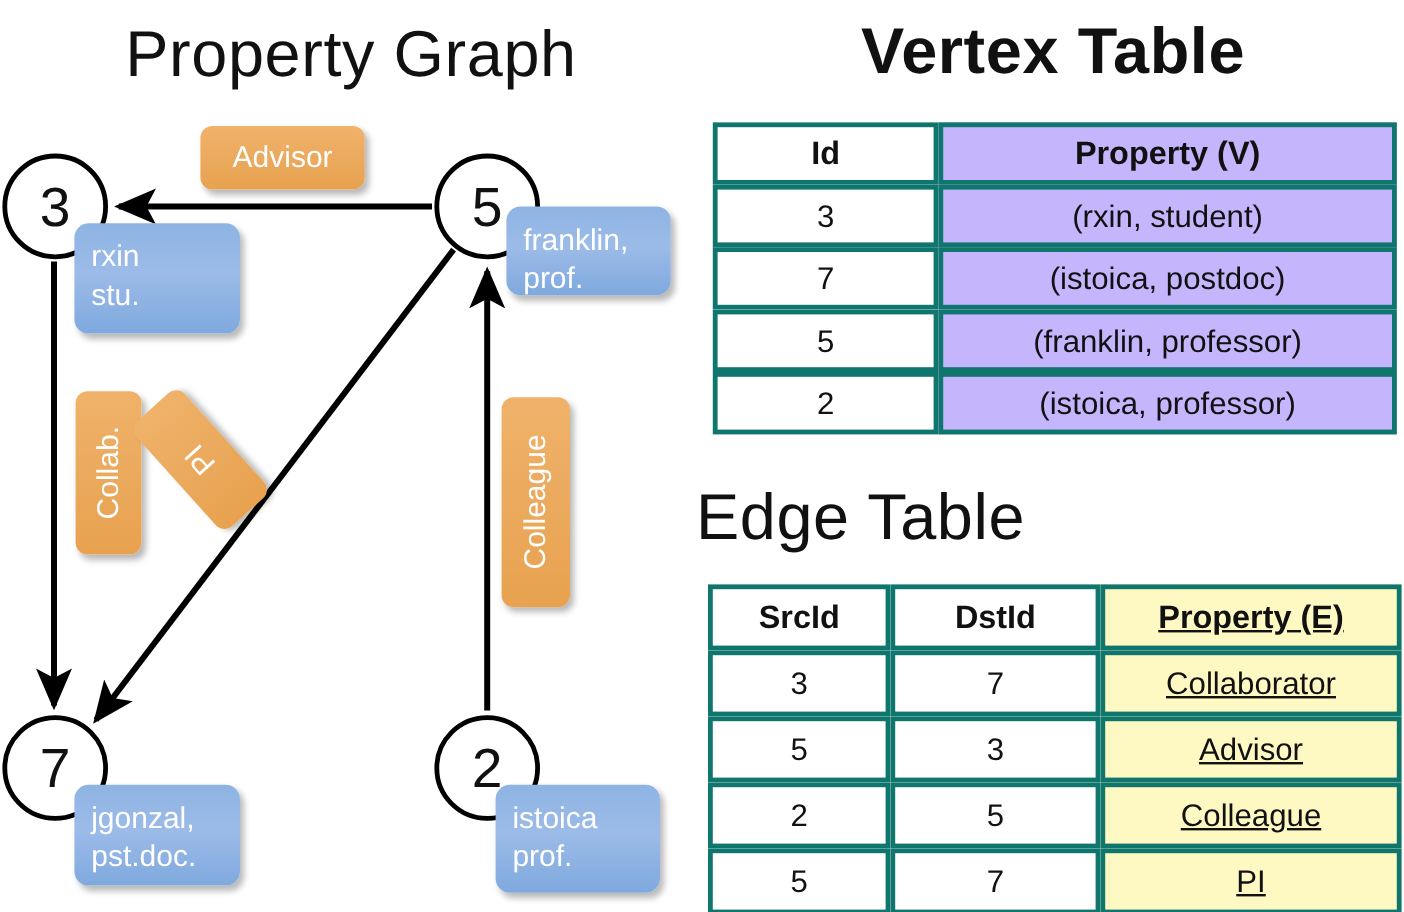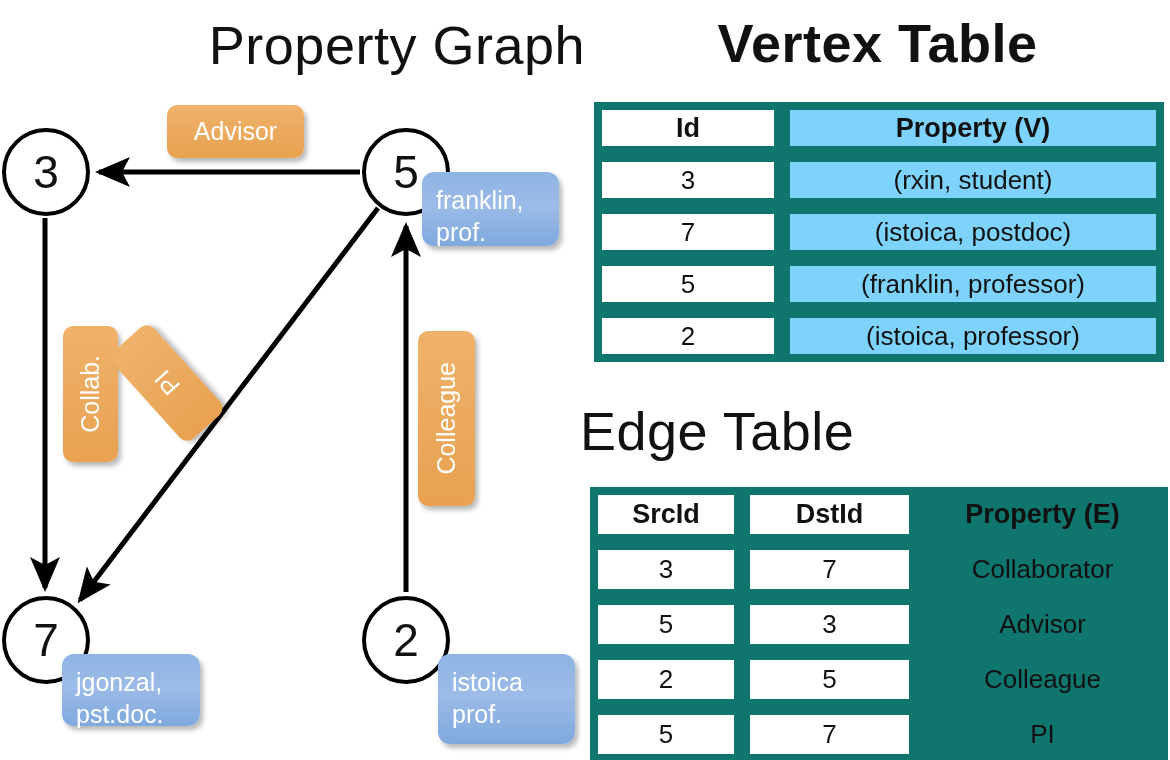--- a/index.html
+++ b/index.html
@@ -20,21 +20,21 @@
   .title {
     position: absolute;
     font-family: "Liberation Sans", sans-serif;
     font-weight: 300;
     font-size: 54px;
     line-height: 1;
     letter-spacing: 0.5px;
     color: #111;
     white-space: nowrap;
   }
-  #title-property-graph { left: 0; top: 18px; width: 585px; text-align: right; }
+  #title-property-graph { left: 0; top: 18px; width: 585px; text-align: center; }
   #title-vertex-table   { left: 585px; top: 16px; width: 585px; text-align: center; font-weight: bold; }
   #title-edge-table     { left: 580px; top: 404px; width: 585px; }
 
   
   #graph-panel {
     position: absolute;
     left: 0; top: 0;
     width: 585px; height: 760px;
   }
   #graph-edges {
@@ -74,22 +74,22 @@
     font-family: "Liberation Sans", sans-serif;
     font-weight: 300;
     font-size: 25px;
     line-height: 1.28;
     padding: 12px 0 12px 14px;
     box-sizing: border-box;
     z-index: 8;
   }
   #vbox-rxin     { left: 62px;  top: 186px; width: 138px; height: 92px; }
   #vbox-franklin { left: 422px; top: 172px; width: 137px; height: 74px; }
-  #vbox-jgonzal  { left: 62px;  top: 654px; width: 138px; height: 72px; }
-  #vbox-istoica  { left: 438px; top: 654px; width: 137px; height: 90px; }
+  #vbox-jgonzal  { left: 62px;  top: 654px; width: 138px; height: 84px; }
+  #vbox-istoica  { left: 413px; top: 654px; width: 137px; height: 90px; }
 
   
   .ebox {
     position: absolute;
     border-radius: 10px;
     background: linear-gradient(to bottom, #f0b26a 0%, #ebaa5e 48%, #e8a24f 100%);
     box-shadow: 3px 4px 5px rgba(0,0,0,0.28);
     color: #ffffff;
     font-family: "Liberation Sans", sans-serif;
     font-weight: 300;
@@ -115,46 +115,46 @@
   }
 
   
   table.gtable {
     position: absolute;
     border-collapse: separate;
     border-spacing: 0;
     table-layout: fixed;
   }
   table.gtable td, table.gtable th {
-    border: 8px solid #0f766e;
+    border: 4px solid #0f766e;
     font-family: "Liberation Sans", sans-serif;
     font-weight: 300;
     font-size: 26px;
     text-align: center;
     color: #111;
     padding: 0;
     box-sizing: border-box;
   }
   table.gtable th {
     font-weight: 700;
     font-size: 27px;
   }
   td.col-sep, th.col-sep { border-left-width: 4px; }
 
   
   #vertex-table { left: 594px; top: 102px; width: 570px; }
   #vertex-table th.c-id, #vertex-table td.c-id { width: 188px; height: 52px; background: #ffffff; }
-  #vertex-table th.c-prop, #vertex-table td.c-prop { width: 382px; height: 52px; background: #7dd3fc; }
+  #vertex-table th.c-prop, #vertex-table td.c-prop { width: 382px; height: 52px; background: #c4b5fd; }
 
   
   #edge-table { left: 590px; top: 487px; width: 578px; }
   #edge-table th.c-src, #edge-table td.c-src,
   #edge-table th.c-dst, #edge-table td.c-dst { width: 152px; height: 55px; background: #ffffff; }
   #edge-table th.c-dst, #edge-table td.c-dst { width: 175px; margin-top: 37px; }
-  #edge-table th.c-eprop, #edge-table td.c-eprop { width: 251px; height: 55px; background: #0f766e; }
+  #edge-table th.c-eprop, #edge-table td.c-eprop { width: 251px; height: 55px; background: #fef9c3; text-decoration: underline; }
 </style>
 </head>
 <body>
 
 <div class="title" id="title-property-graph">Property Graph</div>
 <div class="title" id="title-vertex-table">Vertex Table</div>
 <div class="title" id="title-edge-table">Edge Table</div>
 
 <div id="graph-panel">
 
@@ -180,20 +180,24 @@
   <div class="node" id="node-5">
     <span>5</span>
   </div>
   <div class="node" id="node-7">
     <span>7</span>
   </div>
   <div class="node" id="node-2">
     <span>2</span>
   </div>
 
+  <div class="vbox" id="vbox-rxin">
+    <div>rxin</div>
+    <div>stu.</div>
+  </div>
   <div class="vbox" id="vbox-franklin">
     <div>franklin,</div>
     <div>prof.</div>
   </div>
   <div class="vbox" id="vbox-jgonzal">
     <div>jgonzal,</div>
     <div>pst.doc.</div>
   </div>
   <div class="vbox" id="vbox-istoica">
     <div>istoica</div>

